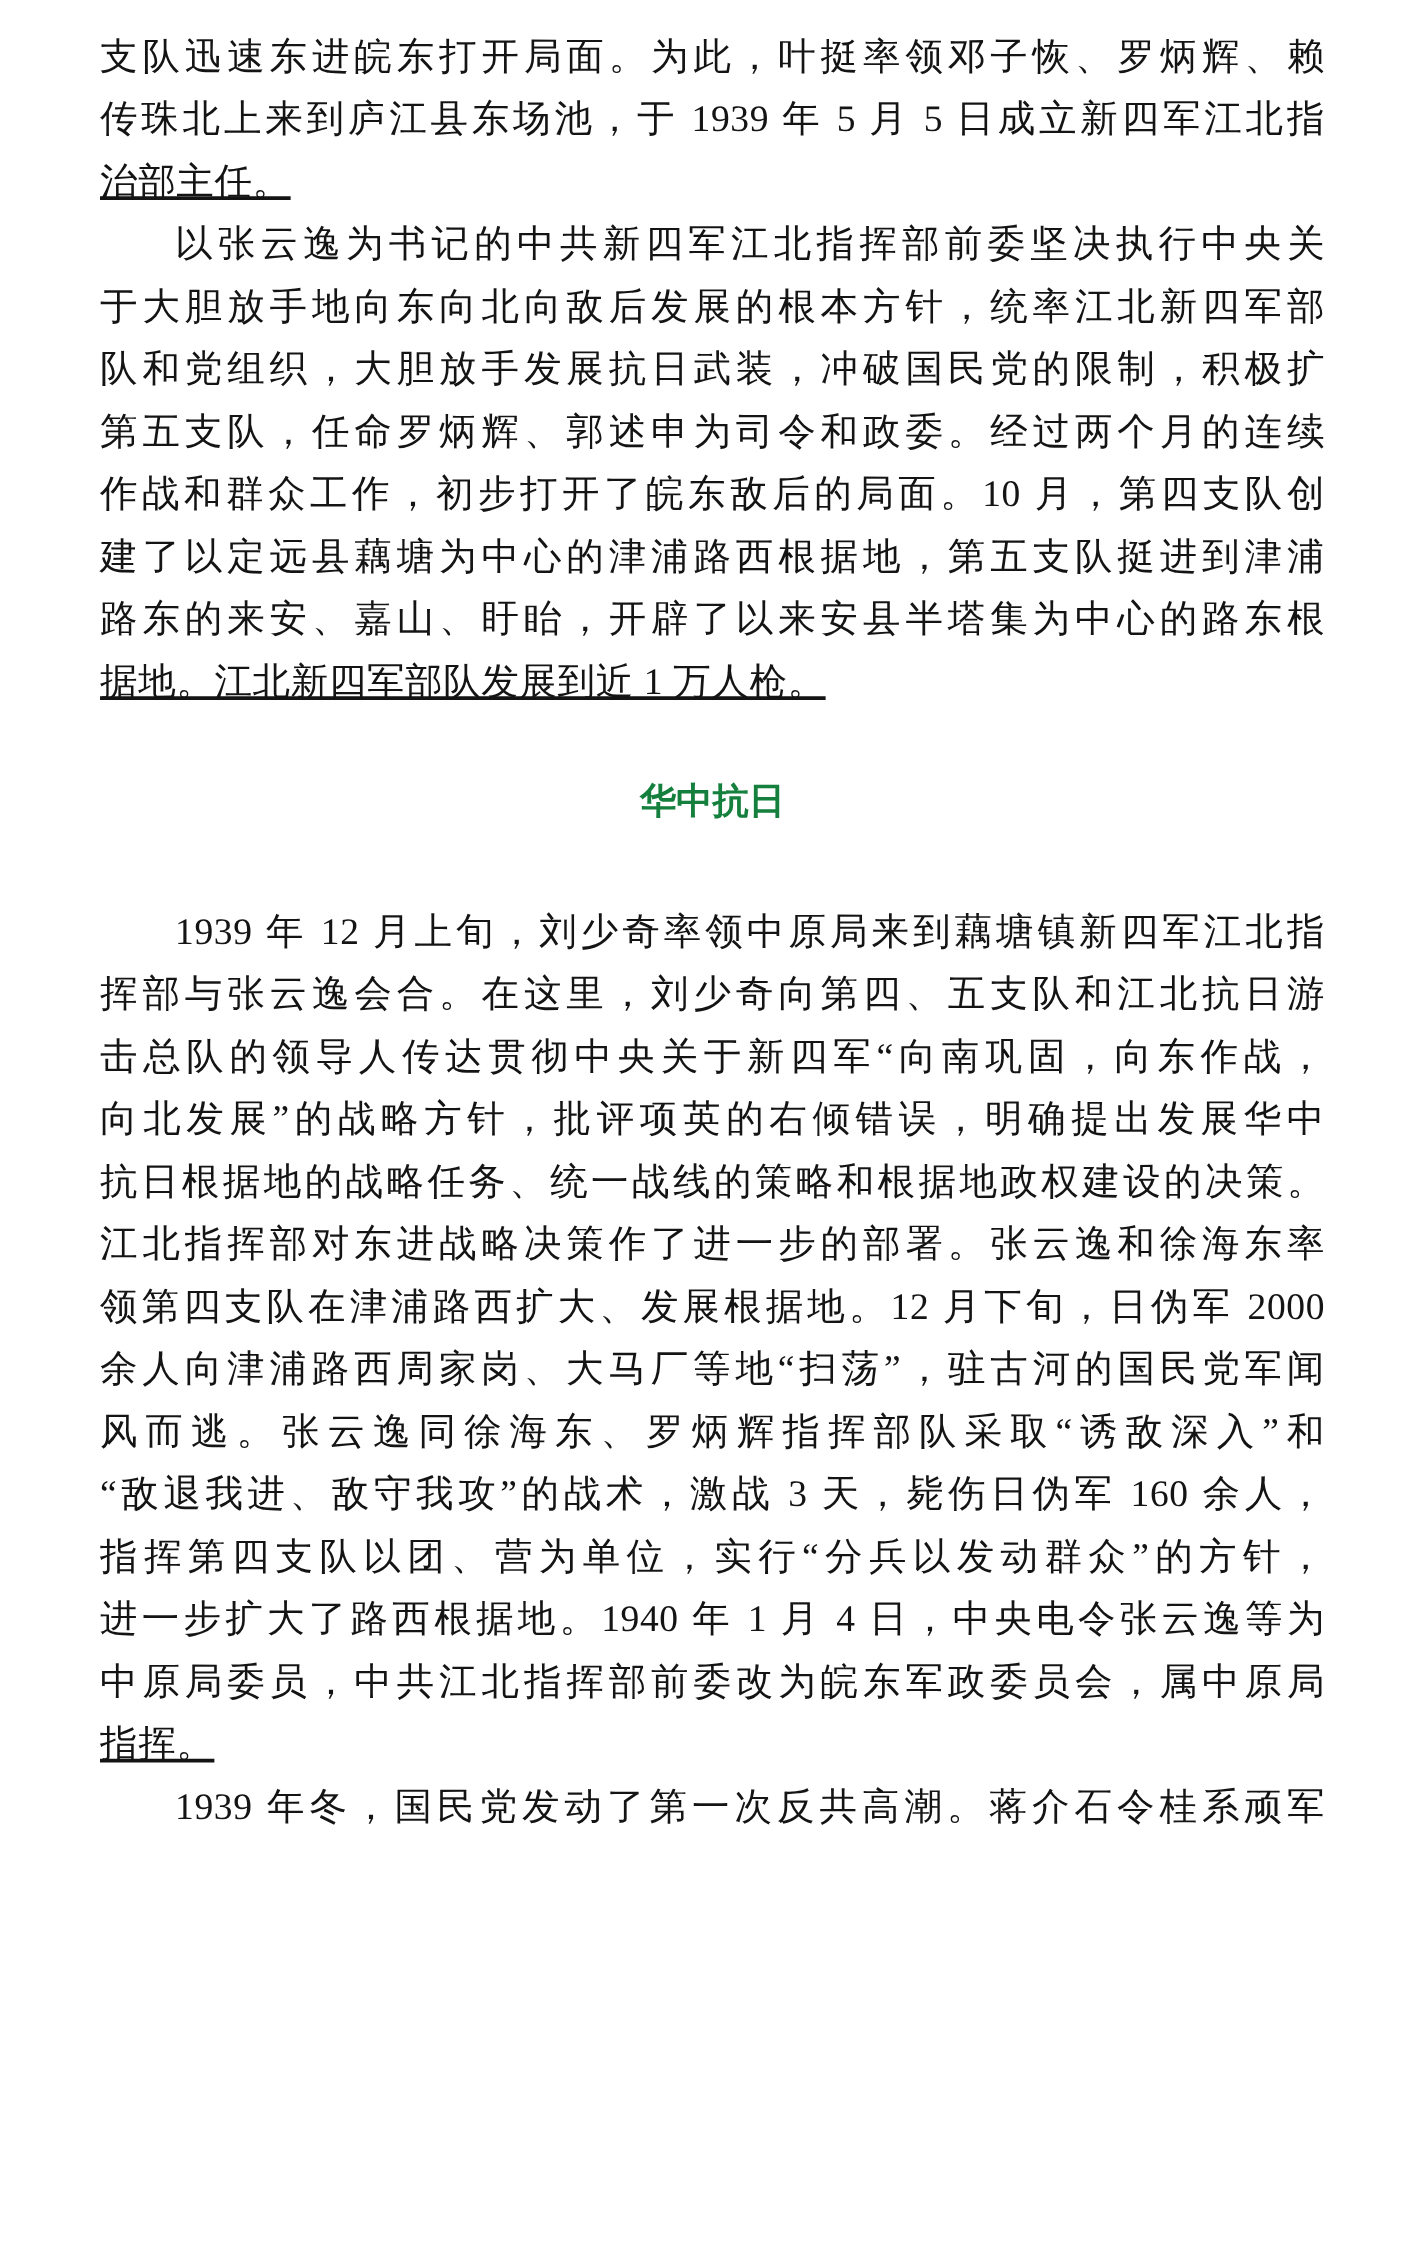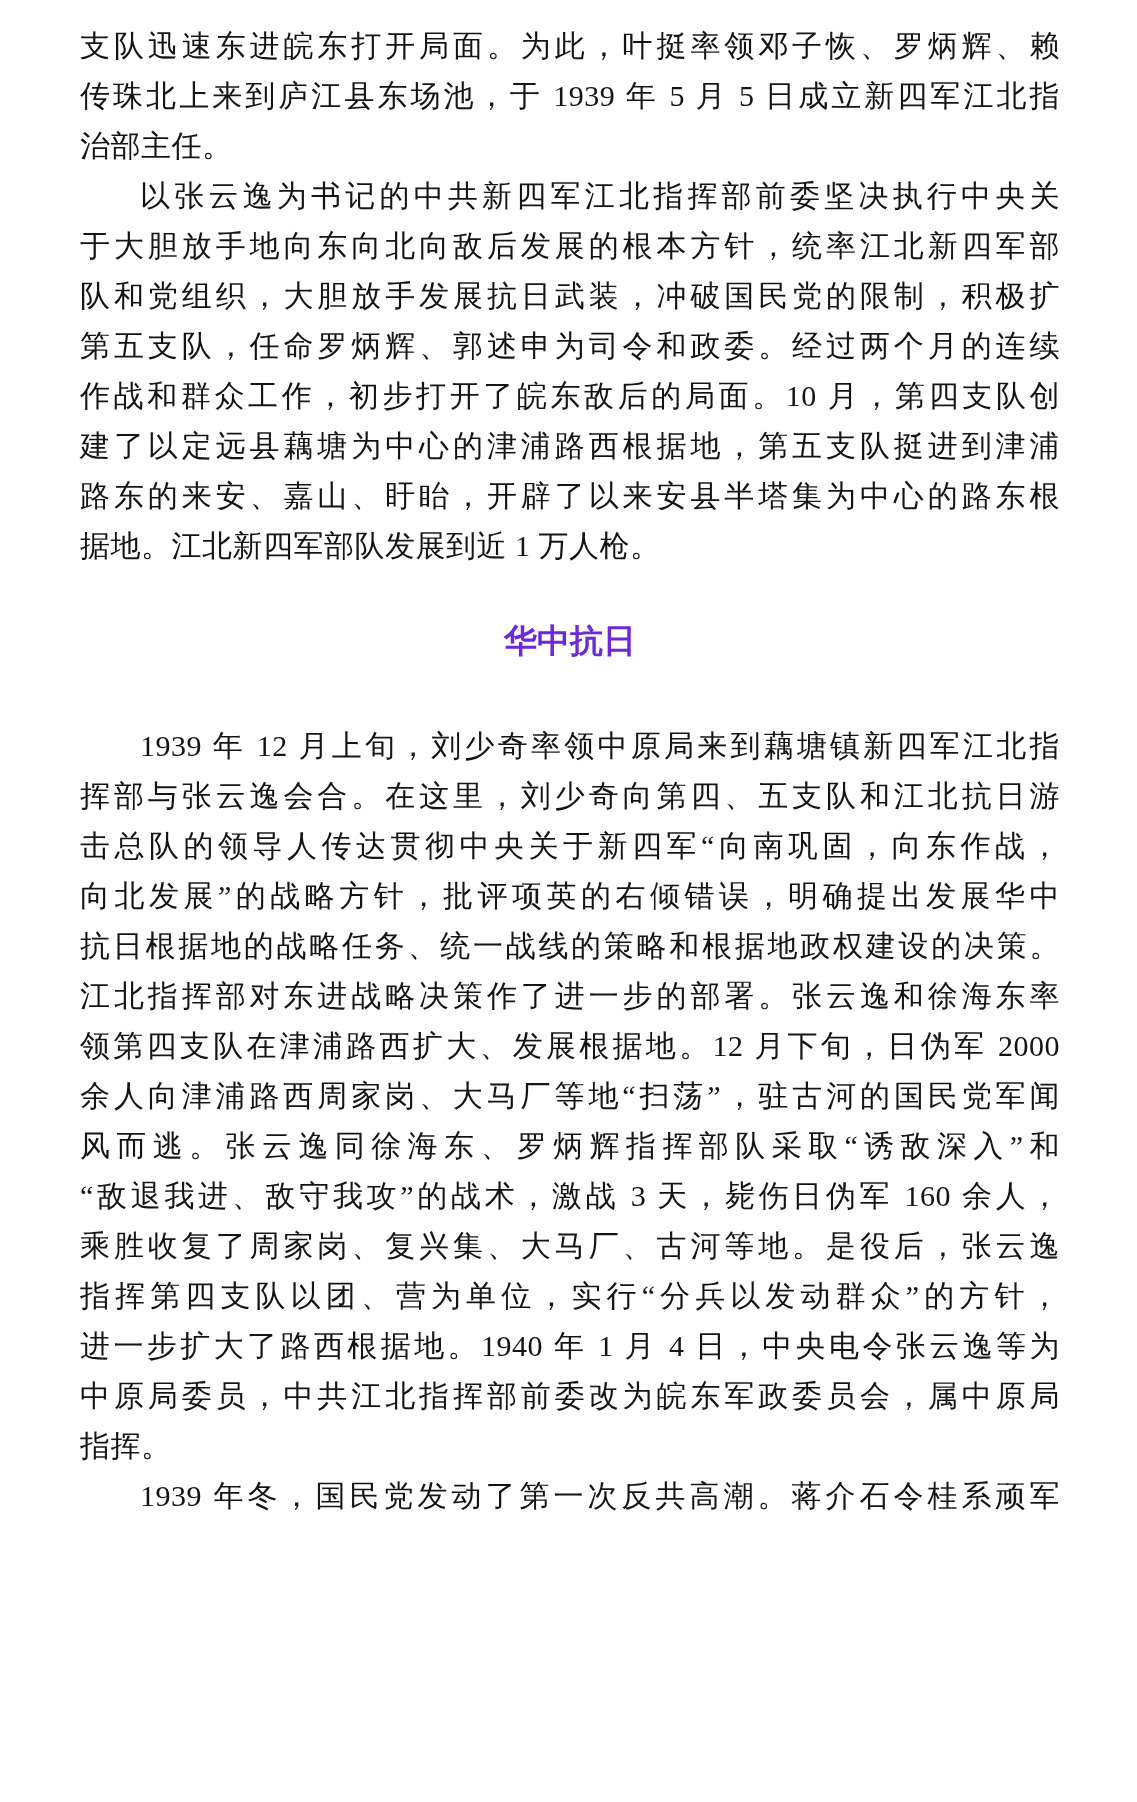--- a/index.html
+++ b/index.html
@@ -26,34 +26,35 @@
     line-height: 50px;
     height: 50px;
     text-align: justify;
     text-align-last: justify;
     text-justify: inter-character;
     color: #141414;
     letter-spacing: 0.5px;
   }
   .line.end {
     text-align-last: left;
+    text-decoration: underline;
   }
   .line.indent {
     text-indent: 2em;
   }
   .heading {
-    font-size: 33px;
+    font-size: 29px;
     line-height: 50px;
     height: 50px;
     font-weight: bold;
     text-align: center;
     text-align-last: center;
     margin-top: 45px;
     margin-bottom: 55px;
-    color: #6d28d9;
+    color: #15803d;
   }
 </style>
 </head>
 <body>
 
 <div class="page">
   <div class="textblock">
 
     <div>
       <div class="line">支队迅速东进皖东打开局面。为此，叶挺率领邓子恢、罗炳辉、赖</div>
@@ -78,21 +79,20 @@
       <div class="line indent">1939 年 12 月上旬，刘少奇率领中原局来到藕塘镇新四军江北指</div>
       <div class="line">挥部与张云逸会合。在这里，刘少奇向第四、五支队和江北抗日游</div>
       <div class="line">击总队的领导人传达贯彻中央关于新四军“向南巩固，向东作战，</div>
       <div class="line">向北发展”的战略方针，批评项英的右倾错误，明确提出发展华中</div>
       <div class="line">抗日根据地的战略任务、统一战线的策略和根据地政权建设的决策。</div>
       <div class="line">江北指挥部对东进战略决策作了进一步的部署。张云逸和徐海东率</div>
       <div class="line">领第四支队在津浦路西扩大、发展根据地。12 月下旬，日伪军 2000</div>
       <div class="line">余人向津浦路西周家岗、大马厂等地“扫荡”，驻古河的国民党军闻</div>
       <div class="line">风而逃。张云逸同徐海东、罗炳辉指挥部队采取“诱敌深入”和</div>
       <div class="line">“敌退我进、敌守我攻”的战术，激战 3 天，毙伤日伪军 160 余人，</div>
-      <div class="line">乘胜收复了周家岗、复兴集、大马厂、古河等地。是役后，张云逸</div>
       <div class="line">指挥第四支队以团、营为单位，实行“分兵以发动群众”的方针，</div>
       <div class="line">进一步扩大了路西根据地。1940 年 1 月 4 日，中央电令张云逸等为</div>
       <div class="line">中原局委员，中共江北指挥部前委改为皖东军政委员会，属中原局</div>
       <div class="line end">指挥。</div>
     </div>
 
     <div>
       <div class="line indent">1939 年冬，国民党发动了第一次反共高潮。蒋介石令桂系顽军</div>
     </div>
 

